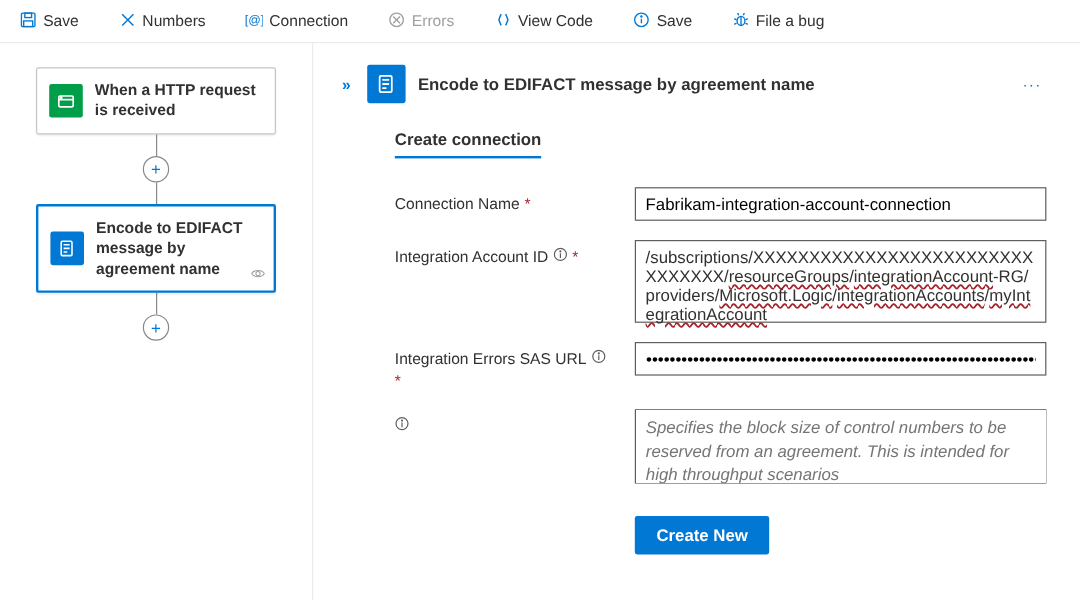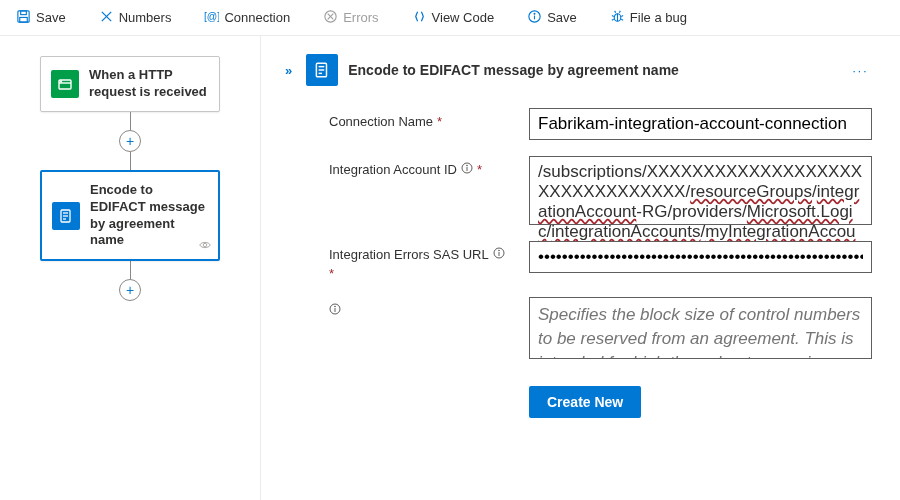--- a/index.html
+++ b/index.html
@@ -3,21 +3,21 @@
 <meta charset="utf-8">
 <style>
 * { box-sizing: border-box; margin: 0; padding: 0; }
 body { font-family: "Segoe UI", Arial, sans-serif; font-size: 13px; color: #323130; background: #fff; width: 900px; height: 500px; overflow: hidden; }
 .toolbar { display: flex; align-items: center; height: 36px; padding: 0 8px; border-bottom: 1px solid #edebe9; gap: 17px; }
 .tbtn { display: flex; align-items: center; gap: 5px; padding: 4px 8px; cursor: pointer; color: #323130; border-radius: 2px; }
 .tbtn.disabled { color: #a19f9d; cursor: default; }
 .tbtn svg { width: 15px; height: 15px; }
 .main { display: flex; height: calc(500px - 36px); }
 .canvas { width: 260px; padding: 20px 16px; display: flex; flex-direction: column; align-items: center; }
-.node { width: 180px; border: 1px solid #c8c6c4; border-radius: 2px; background: #fff; box-shadow: 0 1px 2px rgba(0,0,0,0.07); display: flex; align-items: center; padding: 10px 10px; gap: 10px; }
+.node { width: 200px; border: 1px solid #c8c6c4; border-radius: 2px; background: #fff; box-shadow: 0 1px 2px rgba(0,0,0,0.07); display: flex; align-items: center; padding: 10px 10px; gap: 10px; }
 .node.selected { border: 2px solid #0078d4; position: relative; }
 .node-icon { width: 28px; height: 28px; display: flex; align-items: center; justify-content: center; border-radius: 2px; flex-shrink: 0; }
 .node-icon.http { background: #009e49; }
 .node-icon.edi { background: #0078d4; }
 .node-icon svg { width: 16px; height: 16px; }
 .node-label { font-weight: 600; font-size: 13px; line-height: 1.3; }
 .connector { width: 1px; height: 18px; background: #8a8886; }
 .addbtn { width: 22px; height: 22px; border: 1px solid #8a8886; border-radius: 50%; background: #fff; display: flex; align-items: center; justify-content: center; cursor: pointer; color: #0078d4; font-size: 14px; line-height: 1; }
 .vis-icon { position: absolute; right: 6px; bottom: 4px; color: #a19f9d; }
 .vis-icon svg { width: 14px; height: 14px; }
@@ -31,21 +31,21 @@
 .pmore { color: #0078d4; cursor: pointer; padding: 4px; letter-spacing: 1px; }
 
 .section { padding-left: 48px; }
 .tabh { font-weight: 600; font-size: 14px; padding-bottom: 6px; border-bottom: 2px solid #0078d4; display: inline-block; margin-bottom: 24px; }
 .frow { display: flex; margin-bottom: 16px; }
 .flabel { width: 200px; padding-top: 6px; font-size: 13px; display: flex; align-items: flex-start; gap: 4px; flex-wrap: wrap; }
 .req { color: #a4262c; }
 .info-ic { color: #605e5c; display: inline-flex; }
 .info-ic svg { width: 12px; height: 12px; }
 .finput { flex: 1; }
-.txt { width: 100%; border: 1px solid #605e5c; padding: 5px 8px; font-family: inherit; font-size: 17px; background: #fff; }
+.txt { width: 100%; border: 1px solid #605e5c; padding: 5px 8px; font-family: inherit; font-size: 14px; background: #fff; }
 textarea.txt { resize: none; line-height: 1.4; }
 .multiline { height: 69px; word-break: break-all; }
 .placeholder-area { height: 62px; font-style: italic; color: #605e5c; }
 .passline { letter-spacing: 0px; overflow: hidden; white-space: nowrap; }
 .btnrow { padding-left: 200px; margin-top: 24px; }
 .primary { background: #0078d4; color: #fff; border: none; padding: 8px 18px; font-size: 14px; font-weight: 600; cursor: pointer; border-radius: 2px; }
 .redunderline { text-decoration-line: underline; text-decoration-color: #a4262c; text-decoration-style: wavy; }
 </style>
 </head>
 <body>
@@ -154,20 +154,21 @@
             <line x1="5" y1="5" x2="10" y2="5"></line>
             <line x1="5" y1="8" x2="10" y2="8"></line>
             <line x1="5" y1="11" x2="8" y2="11"></line>
           </svg>
       </div>
       <div class="ptitle">Encode to EDIFACT message by agreement name</div>
       <div class="pmore">···</div>
     </div>
 
     <div class="section">
+      <div class="tabh">Create connection</div>
 
       <div class="frow">
         <div class="flabel">
           <span>Connection Name</span>
           <span class="req">*</span>
         </div>
         <div class="finput">
           <input class="txt" type="text" value="Fabrikam-integration-account-connection" style="">
         </div>
       </div>

